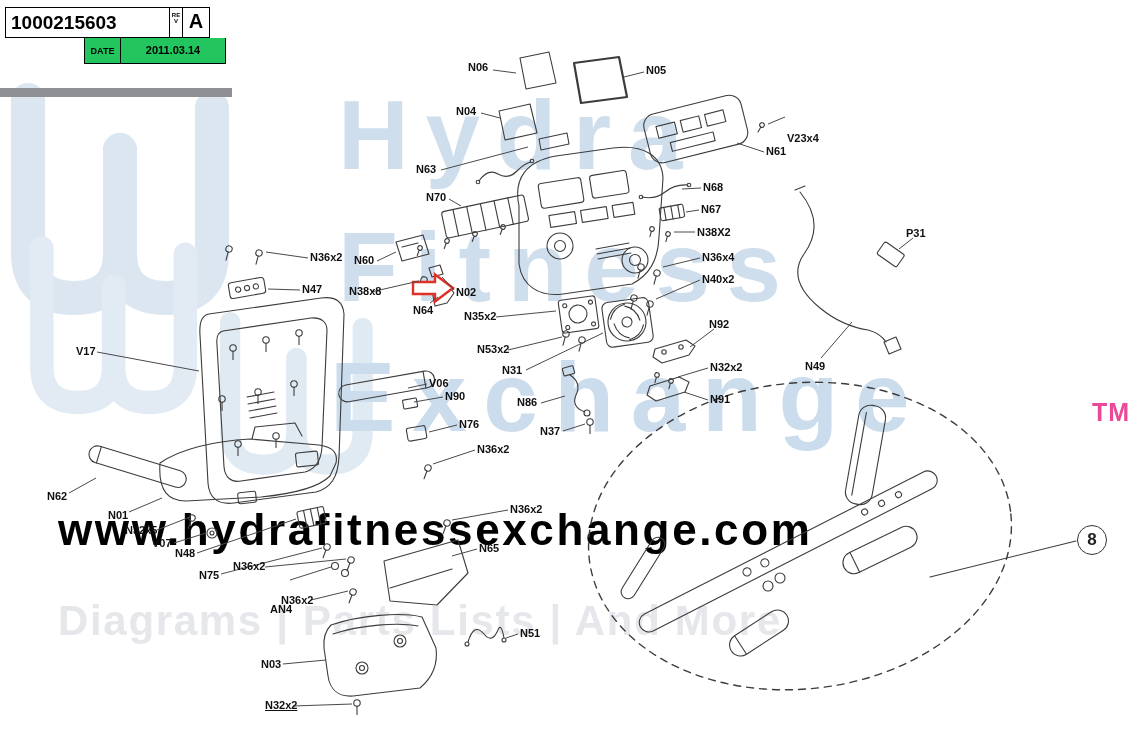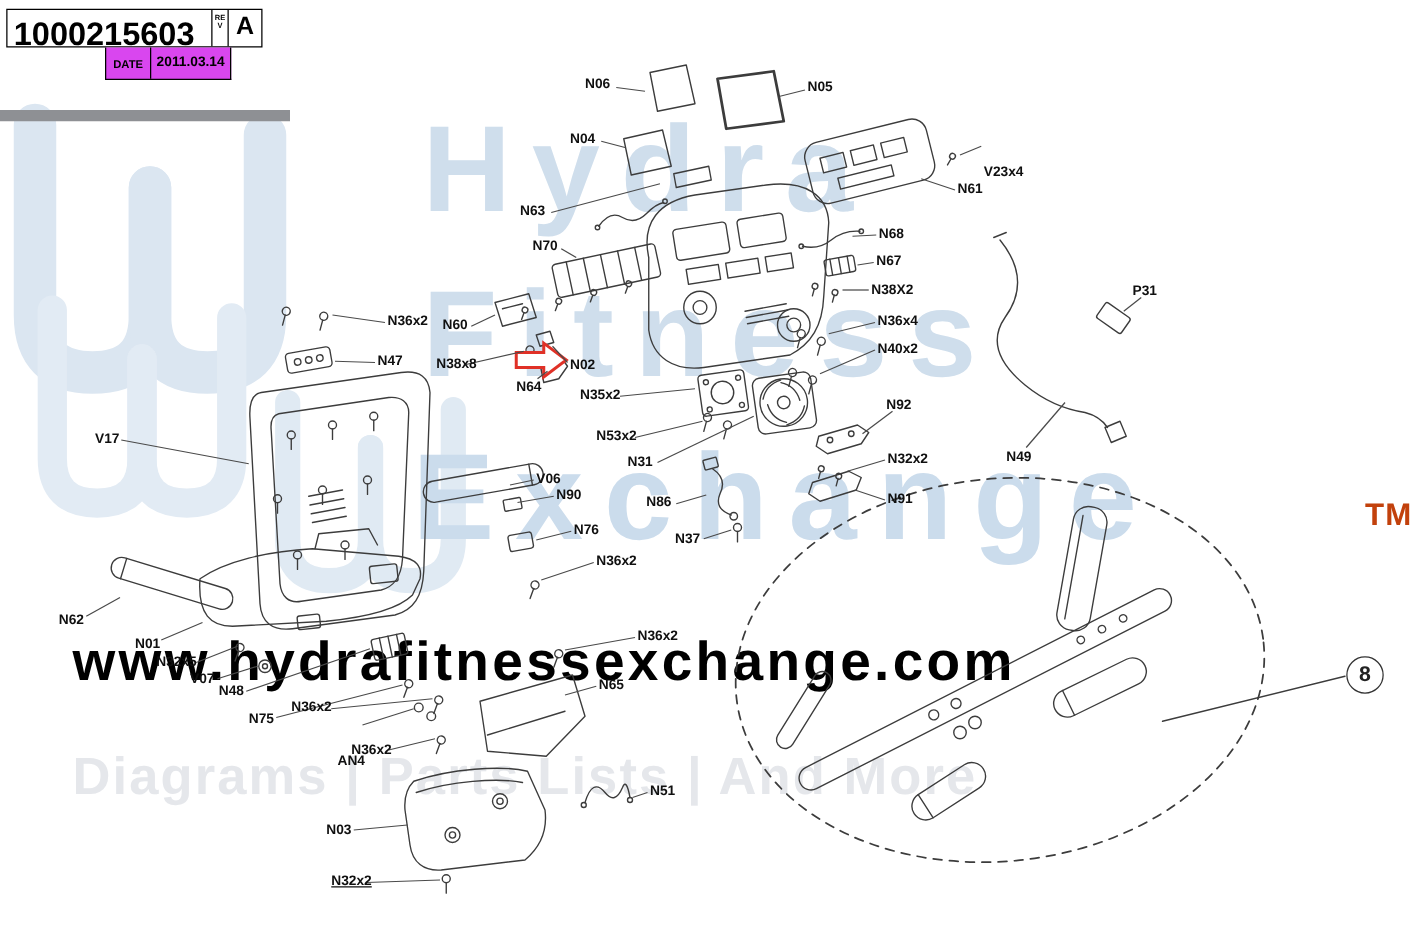--- a/index.html
+++ b/index.html
@@ -5,21 +5,21 @@
   *{margin:0;padding:0;box-sizing:border-box}
   html,body{width:1139px;height:750px}
   body{position:relative;background:#fff;font-family:"Liberation Sans",sans-serif;overflow:hidden}
 
   
   #watermark{position:absolute;inset:0;z-index:1}
   .wm-word{position:absolute;font-weight:700;line-height:1;white-space:nowrap}
   #wm-hydra{left:338px;top:86px;font-size:98px;letter-spacing:.17em;color:#cfdeec}
   #wm-fitness{left:338px;top:218px;font-size:98px;letter-spacing:.17em;color:#cfdeec}
   #wm-exchange{left:330px;top:348px;font-size:98px;letter-spacing:.17em;color:#cbdcec}
-  #wm-tm{left:1092px;top:400px;font-size:25px;letter-spacing:.04em;color:#c2410c}
+  #wm-tm{left:1092px;top:400px;font-size:25px;letter-spacing:.04em;color:#ec4899}
   #wm-url{left:58px;top:508px;font-size:44px;letter-spacing:.06em;color:#000000}
   #wm-tagline{left:58px;top:600px;font-size:42px;letter-spacing:.04em;color:#e5e7eb}
   #gray-strip{position:absolute;left:0;top:88px;width:232px;height:9px;background:#8e9094;z-index:2}
 
   
   #lineart{position:absolute;left:0;top:0;z-index:3}
   #leader-svg{position:absolute;left:0;top:0;z-index:4;pointer-events:none}
   #leader-svg line{stroke:#4a4a4a;stroke-width:1}
   #labels-layer{position:absolute;inset:0;z-index:5}
   .part-label{position:absolute;font-size:11px;font-weight:700;color:#101010;white-space:nowrap}
@@ -31,25 +31,25 @@
   
   #callout-8{position:absolute;left:1077px;top:525px;width:30px;height:30px;border:1.6px solid #333;
     border-radius:50%;z-index:5;display:flex;align-items:center;justify-content:center;
     font-size:17px;font-weight:700;color:#222;background:transparent}
 
   
   #title-block{position:absolute;left:5px;top:7px;z-index:6}
   #tb-main{width:205px;border:1.6px solid #000;background:#fff}
   #tb-title{height:22px;border-bottom:1.6px solid #000;font-size:15px;font-weight:700;padding:2px 5px}
   #tb-row2{display:flex;height:29px}
-  #tb-num{flex:1;font-size:26px;font-weight:700;padding:4px 4px 0 5px;white-space:nowrap}
+  #tb-num{flex:1;font-size:19px;font-weight:700;padding:4px 4px 0 5px;white-space:nowrap}
   #tb-rev{width:13px;border-left:1.6px solid #000;font-size:6px;line-height:6px;font-weight:700;
     text-align:center;word-break:break-all;padding-top:4px;overflow:hidden}
   #tb-rev-val{width:27px;border-left:1.6px solid #000;font-size:20px;font-weight:700;text-align:center;padding-top:2px}
-  #tb-date-row{margin-left:79px;width:101px;height:26px;border:1.6px solid #000;border-top:none;display:flex;background:#d946ef}
+  #tb-date-row{margin-left:79px;width:142px;height:26px;border:1.6px solid #000;border-top:none;display:flex;background:#22c55e}
   #tb-date-label{width:36px;font-size:9px;font-weight:700;text-align:center;padding-top:8px;border-right:1.6px solid #000}
   #tb-date-val{flex:1;font-size:11px;font-weight:700;text-align:center;padding-top:6px}
 </style>
 </head>
 <body>
 
 <div id="watermark">
   <svg width="1139" height="750">
     <g fill="none" stroke-linecap="round">
       <g stroke="#dbe6f1" stroke-width="34">

